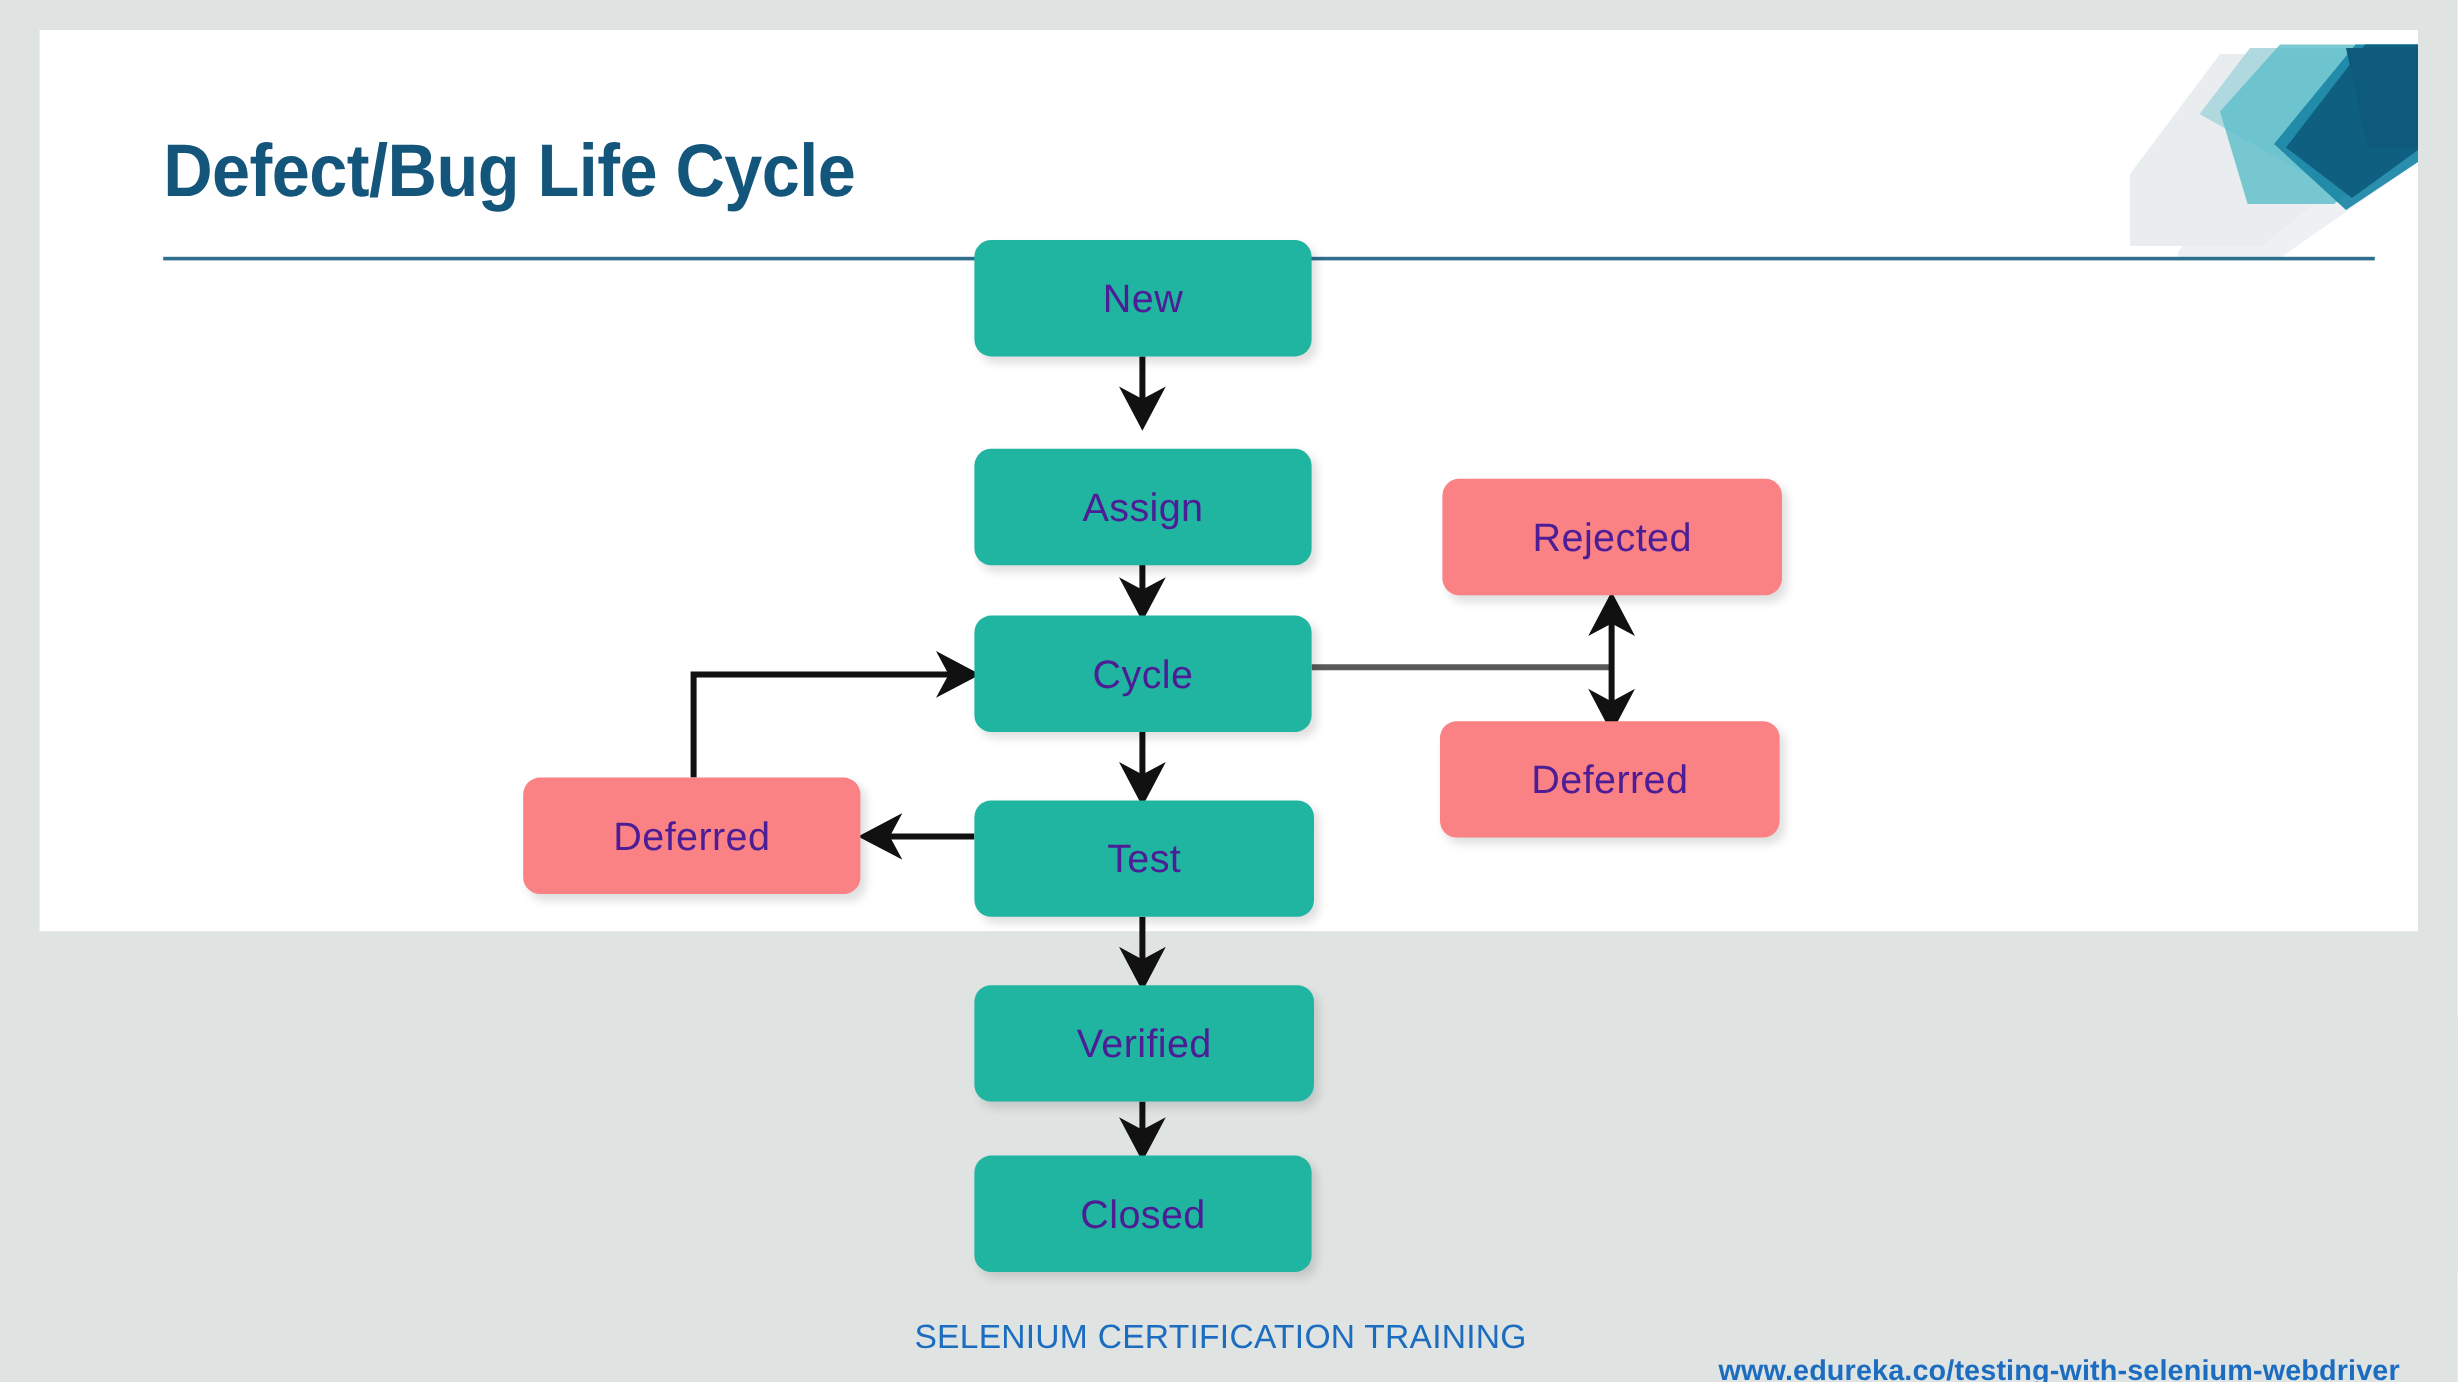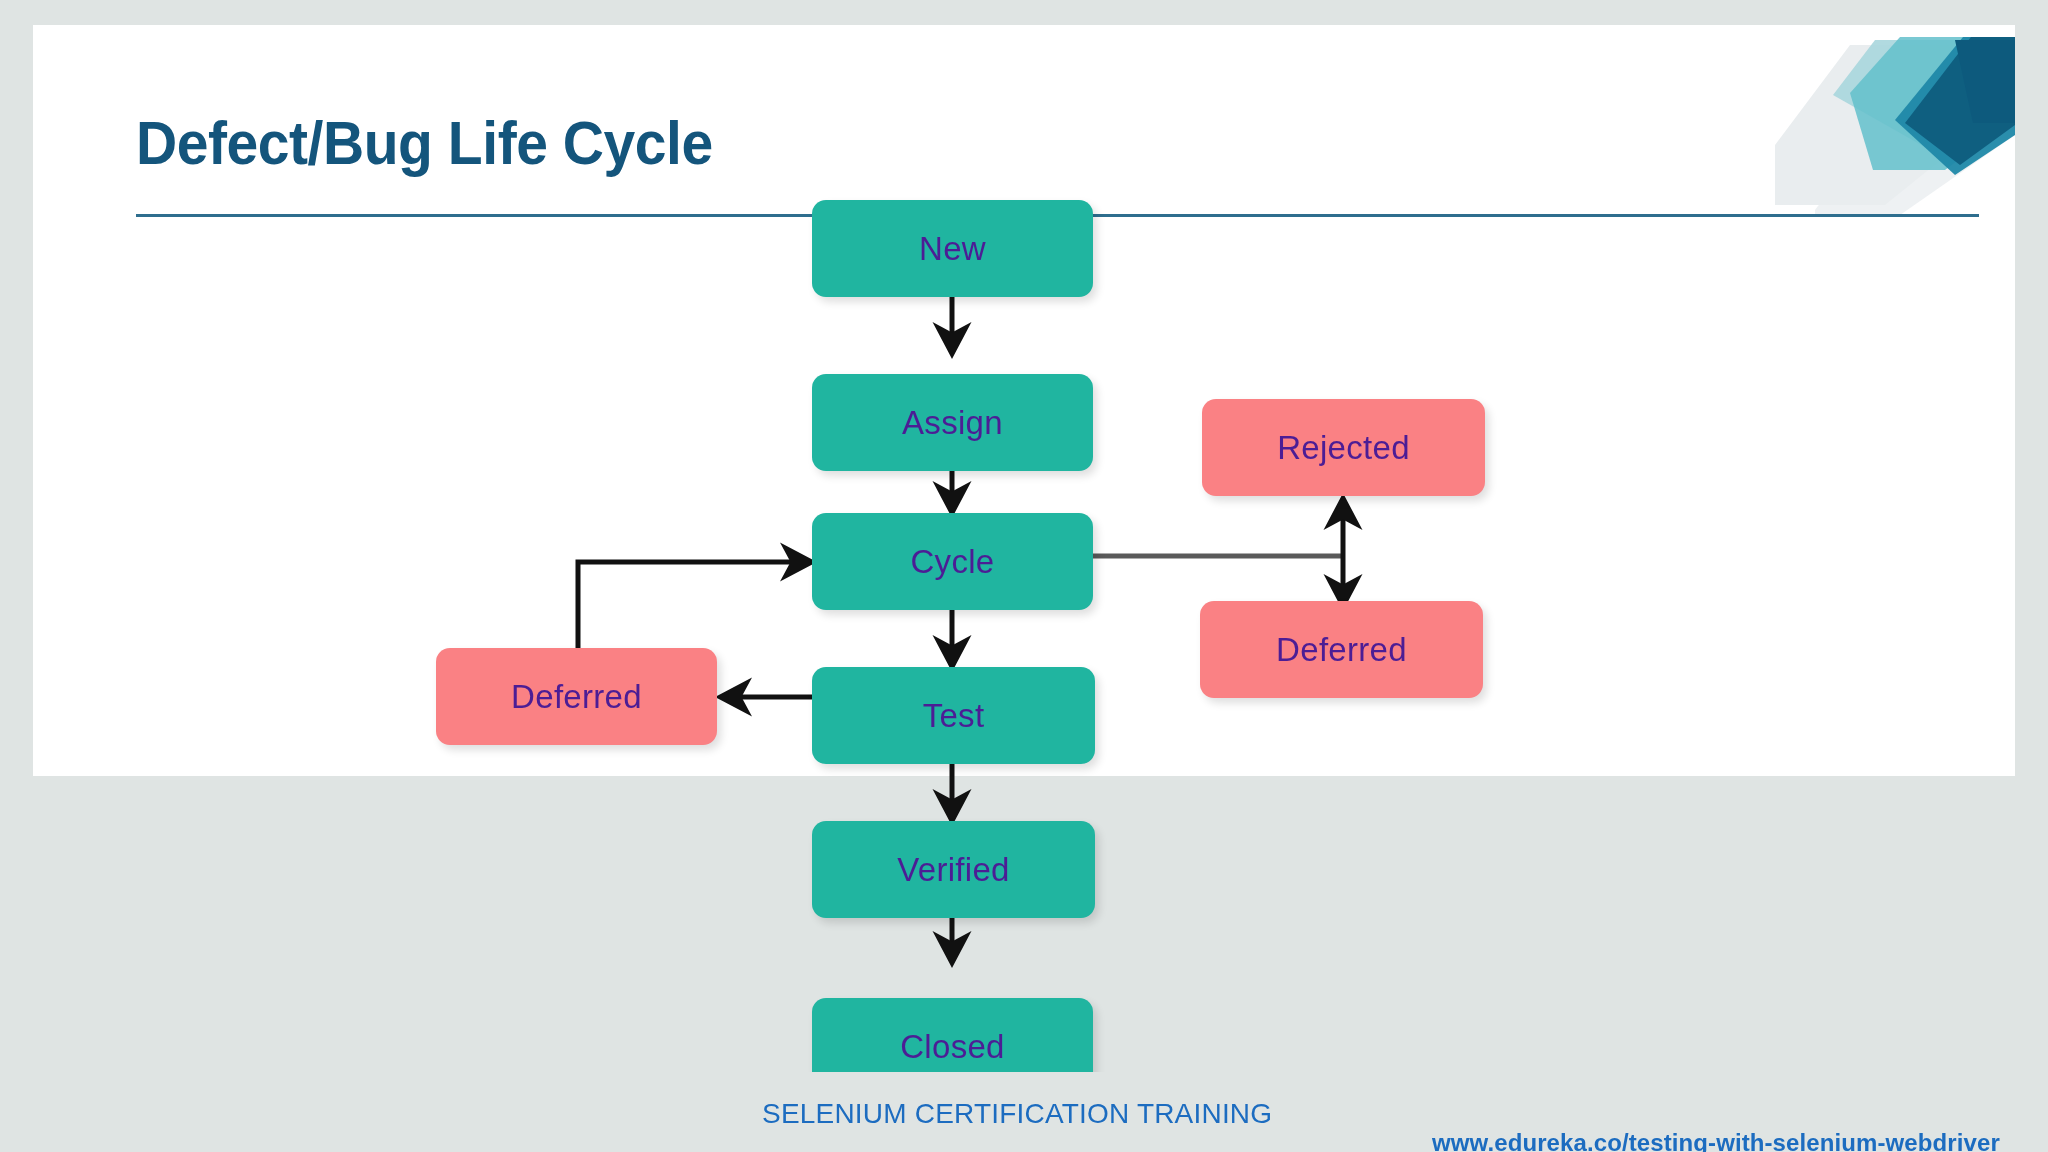--- a/index.html
+++ b/index.html
@@ -68,21 +68,21 @@
     letter-spacing:0.3px;
   }
   .node.teal{background:#20b5a0;}
   .node.salmon{background:#fa8184;}
 
   .n-new     {left:812px; top:200px; width:281px; height:97px;}
   .n-assign  {left:812px; top:354px; width:281px; height:97px;margin-top:20px;}
   .n-active  {left:812px; top:513px; width:281px; height:97px;}
   .n-test    {left:812px; top:667px; width:283px; height:97px;}
   .n-verified{left:812px; top:821px; width:283px; height:97px;}
-  .n-closed  {left:812px; top:963px; width:281px; height:97px;margin-top:35px;}
+  .n-closed  {left:812px; top:963px; width:281px; height:97px;}
   .n-rejected{left:1202px;top:399px; width:283px; height:97px;}
   .n-deferred{left:1200px;top:601px; width:283px; height:97px;}
   .n-reopened{left:436px; top:648px; width:281px; height:97px;}
 
   .flow-svg{position:absolute;left:0;top:0;width:2048px;height:1152px;}
 
   
   .footer-bar{
     position:absolute;
     left:0;top:1072px;

